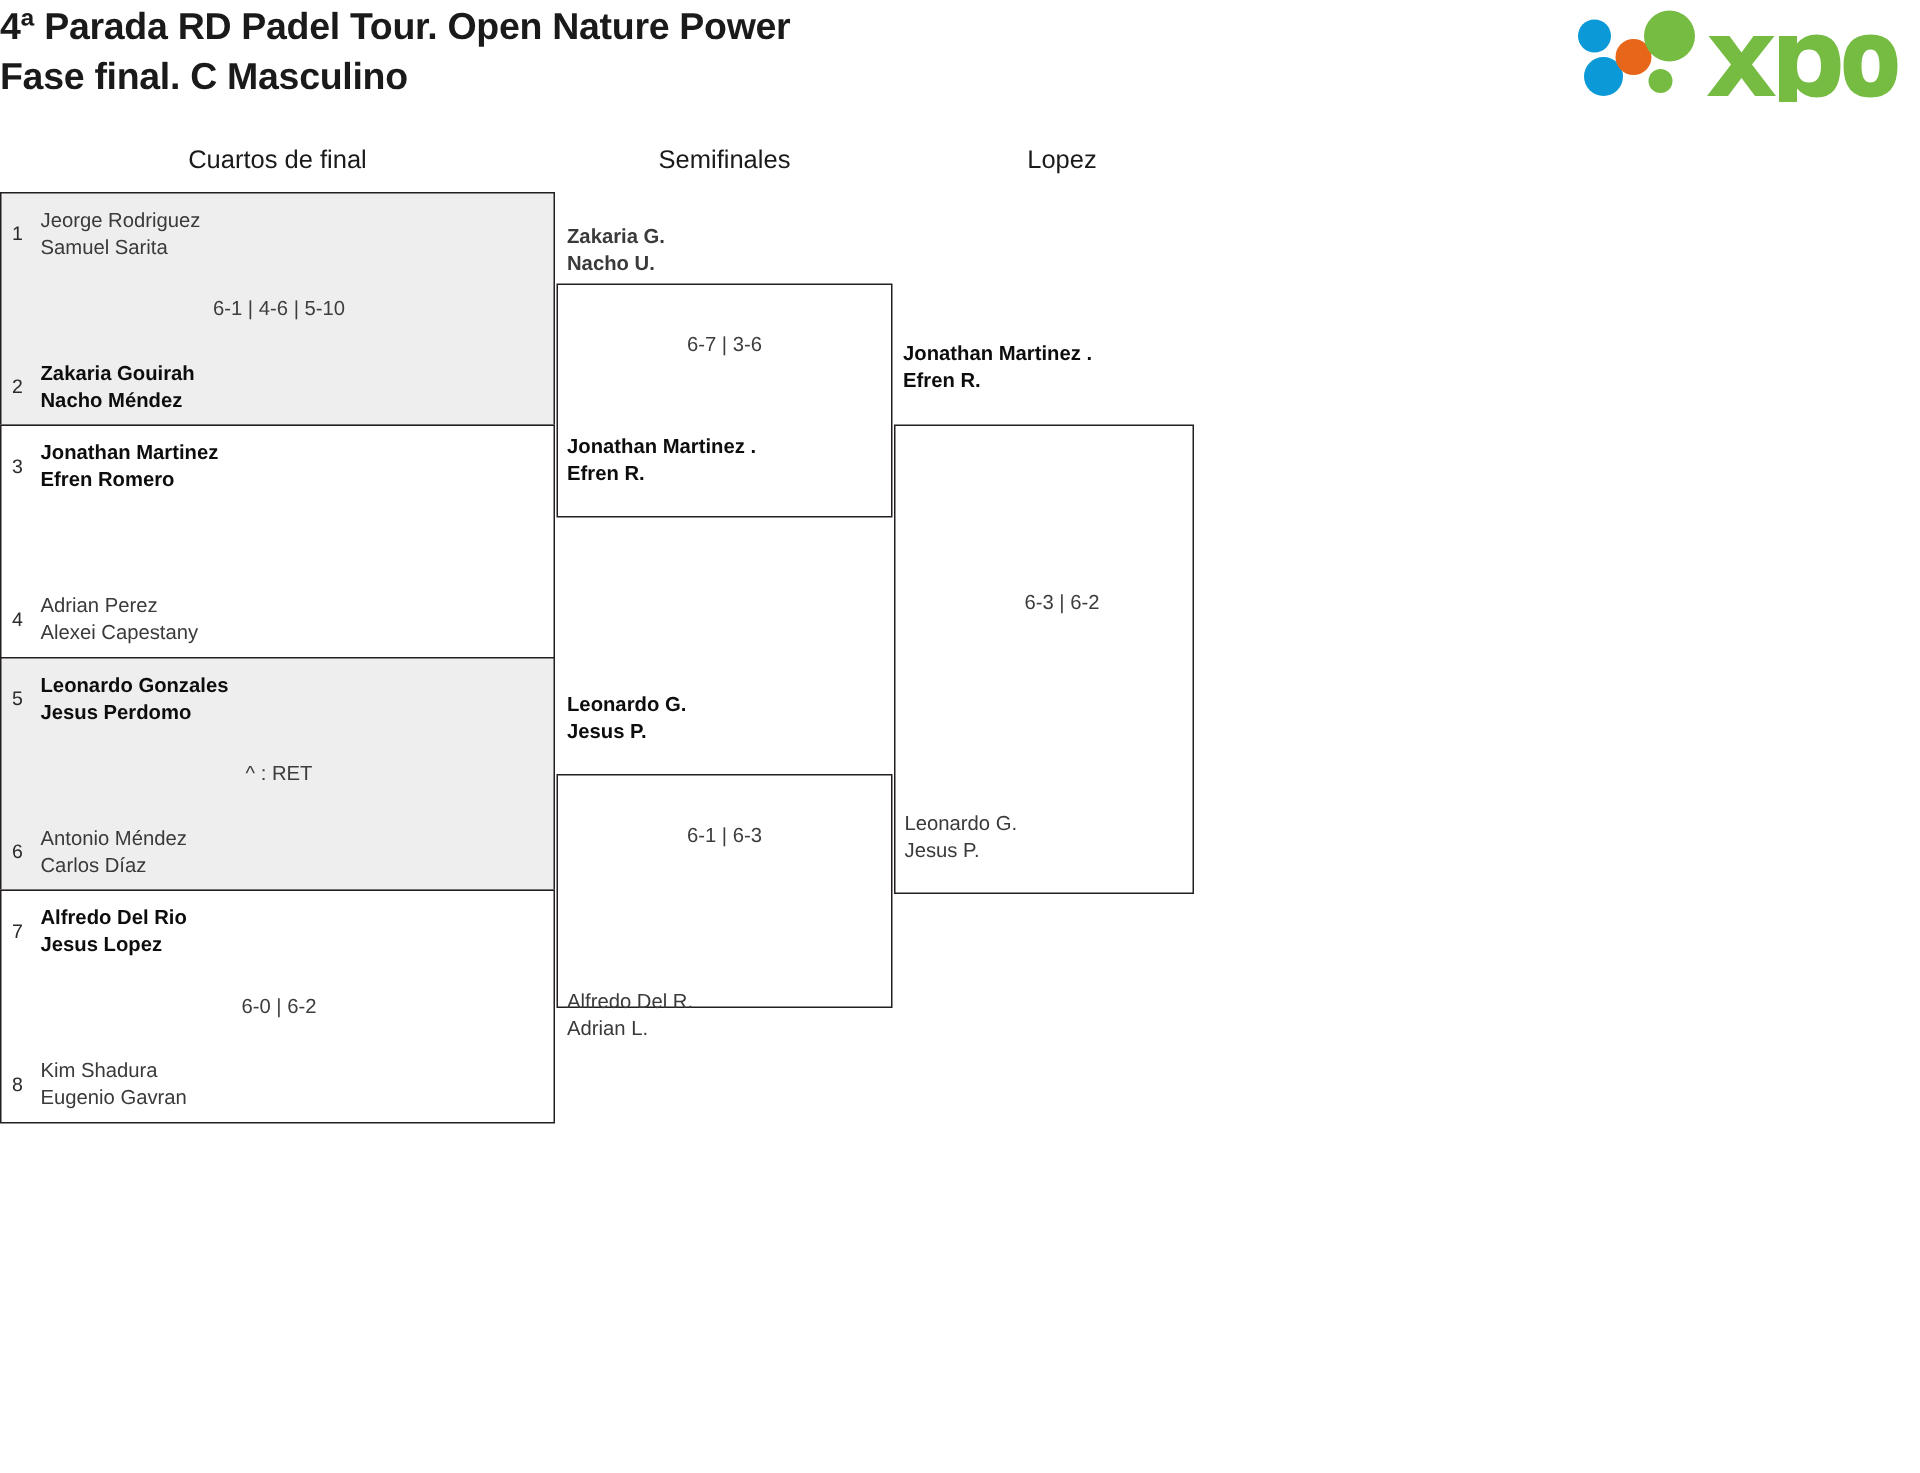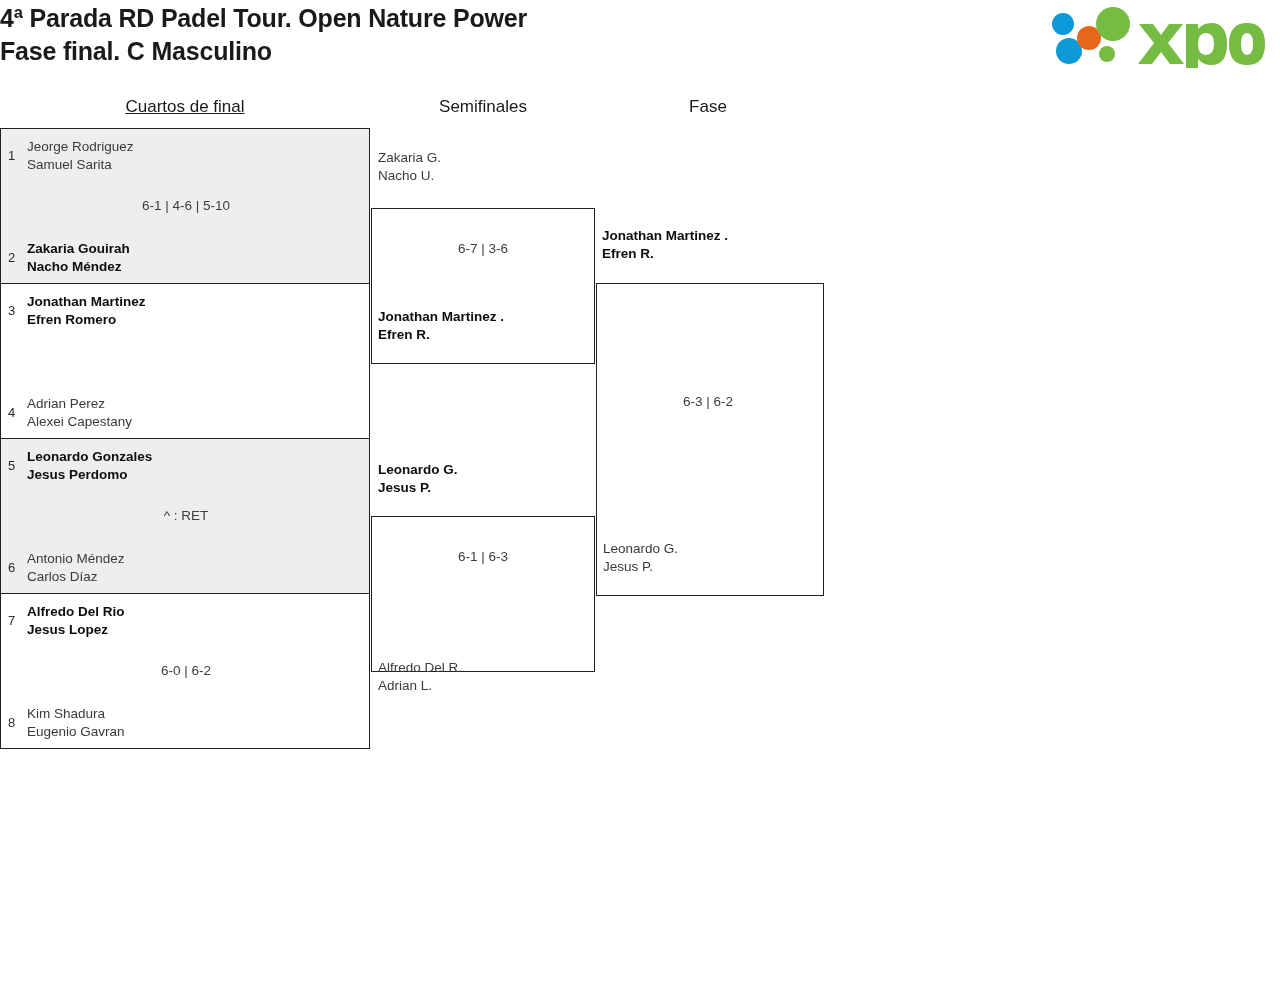--- a/index.html
+++ b/index.html
@@ -20,21 +20,21 @@
     letter-spacing:-0.2px;color:#1a1a1a;white-space:nowrap;
   }
   .logo{position:absolute;left:1047px;top:6px;width:228px;height:62px;}
   .logo svg{display:block;}
 
   
   .col-head{
     position:absolute;font-size:17px;font-weight:400;color:#1a1a1a;
     text-align:center;line-height:22px;white-space:nowrap;
   }
-  #head-qf{left:0;top:96px;width:370px;text-decoration:underline;}
+  #head-qf{left:0;top:96px;width:370px;}
   #head-sf{left:371px;top:96px;width:224px;}
   #head-f{left:596px;top:96px;width:224px;}
 
   
   .bracket{position:absolute;left:0;top:128px;width:830px;height:640px;}
 
   
   .mbox{position:absolute;box-sizing:border-box;}
 
   
@@ -66,21 +66,21 @@
     position:absolute;left:371px;width:224px;box-sizing:border-box;
     border:1px solid #231f20;background:#ffffff;
   }
   .sfbox .score{
     position:absolute;left:0;width:222px;text-align:center;
     font-size:13.5px;color:#3d3d3d;white-space:nowrap;
   }
 
   
   .fbox{
-    position:absolute;left:596px;width:228px;box-sizing:border-box;
+    position:absolute;left:596px;width:200px;box-sizing:border-box;
     border:1px solid #231f20;background:#ffffff;
   }
   .f-team{position:absolute;left:7px;font-size:13.5px;line-height:18px;white-space:nowrap;}
   .fbox .score{
     position:absolute;left:0;width:222px;text-align:center;
     font-size:13.5px;color:#3d3d3d;white-space:nowrap;
   }
 
   .w{font-weight:700;color:#0d0d0d;}
   .l{font-weight:400;color:#3a3a3a;}
@@ -106,21 +106,21 @@
         <path d="M92 18 h14 l8 11 l8 -11 h14 l-15 19 l16 21 h-14 l-9 -12 l-9 12 h-14 l16 -21 z"></path>
         <path d="M139 18 h12 v5 q5 -6 13 -6 q16 0 16 21 q0 21 -16 21 q-8 0 -13 -6 v17 h-12 z m12 20 q0 11 8 11 q8 0 8 -11 q0 -11 -8 -11 q-8 0 -8 11 z"></path>
         <path d="M200 17 q18 0 18 21 q0 21 -18 21 q-18 0 -18 -21 q0 -21 18 -21 z m0 10 q-6 0 -6 11 q0 11 6 11 q6 0 6 -11 q0 -11 -6 -11 z"></path>
       </g>
     </svg>
   </div>
 </div>
 
 <div class="col-head" id="head-qf">Cuartos de final</div>
 <div class="col-head" id="head-sf">Semifinales</div>
-<div class="col-head" id="head-f">Fase</div>
+<div class="col-head" id="head-f">Lopez</div>
 
 <div class="bracket">
 
   <div class="mbox qf shade" id="qf1">
     <span class="seed top">1</span>
     <div class="team top l">
       <span class="nm">Jeorge Rodriguez</span>
       <span class="nm">Samuel Sarita</span>
     </div>
     <div class="score">6-1 | 4-6 | 5-10</div>
@@ -166,27 +166,27 @@
     </div>
     <div class="score">6-0 | 6-2</div>
     <span class="seed bot">8</span>
     <div class="team bot l">
       <span class="nm">Kim Shadura</span>
       <span class="nm">Eugenio Gavran</span>
     </div>
   </div>
 
   <div class="sf-wrap" style="top:21px;">
-    <div class="sf-team l" style="top:0;">
+    <div class="sf-team l" style="top:0;font-weight:bold;">
       <span class="nm">Zakaria G.</span>
       <span class="nm">Nacho U.</span>
     </div>
   </div>
 
-  <div class="sfbox" id="sf1" style="top:80px;height:156px;">
+  <div class="sfbox" id="sf1" style="top:61px;height:156px;">
     <div class="score" style="top:32px;">6-7 | 3-6</div>
     <div class="sf-team w" style="top:99px;left:6px;">
       <span class="nm">Jonathan Martinez .</span>
       <span class="nm">Efren R.</span>
     </div>
   </div>
 
   <div class="sf-wrap" style="top:333px;">
     <div class="sf-team w" style="top:0;">
       <span class="nm">Leonardo G.</span>

